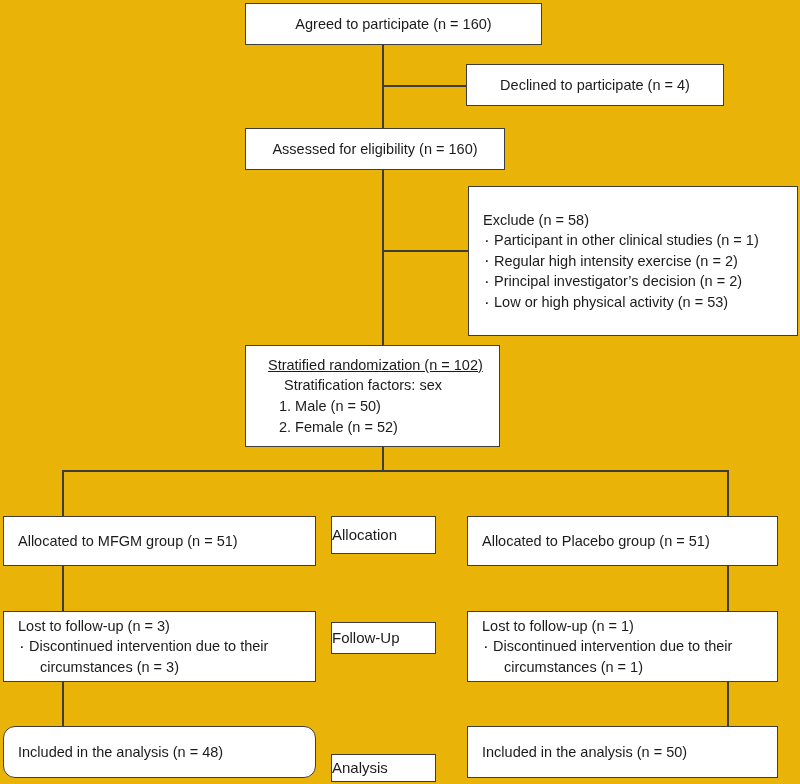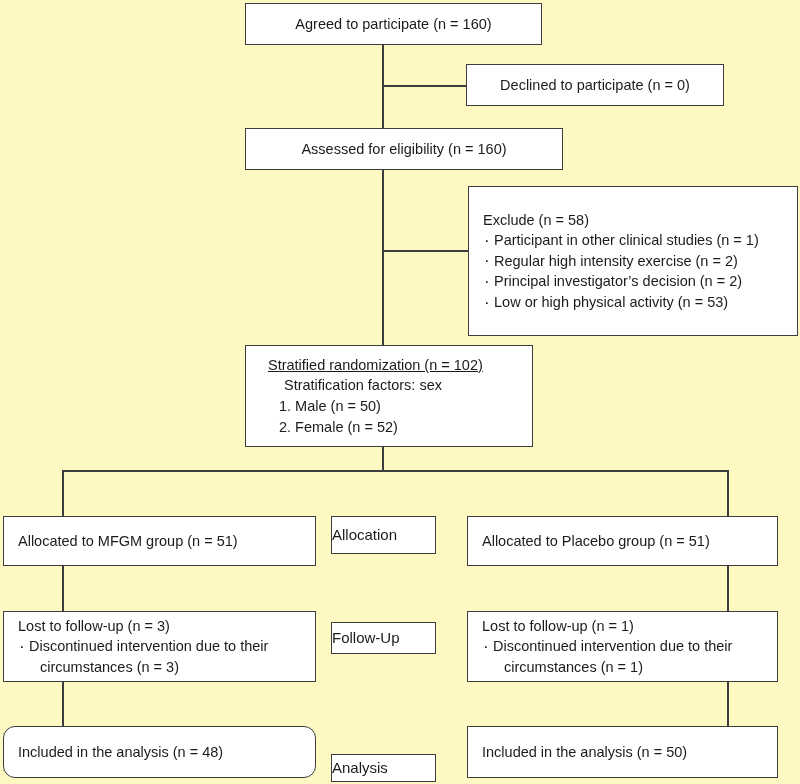--- a/index.html
+++ b/index.html
@@ -5,21 +5,21 @@
 <style>
   html, body {
     margin: 0;
     padding: 0;
     background: #ffffff;
   }
   #diagram {
     position: relative;
     width: 800px;
     height: 784px;
-    background: #fef9c3;
+    background: #eab308;
     font-family: "Liberation Sans", sans-serif;
     color: #1b1b1b;
     overflow: hidden;
   }
   .box {
     position: absolute;
     box-sizing: border-box;
     border: 1.6px solid #3d3d3d;
     background: #ffffff;
     font-size: 14.5px;
@@ -102,36 +102,36 @@
 
   <div class="line vline" style="left:727px; top:566px; height:45px;"></div>
 
   <div class="line vline" style="left:727px; top:682px; height:44px;"></div>
 
   <div class="box center-text" style="left:245px; top:3px; width:297px; height:42px;">
     <span>Agreed to participate (n = 160)</span>
   </div>
 
   <div class="box center-text" style="left:466px; top:64px; width:258px; height:42px;">
-    <span>Declined to participate (n = 0)</span>
+    <span>Declined to participate (n = 4)</span>
   </div>
 
-  <div class="box center-text" style="left:245px; top:128px; width:318px; height:42px;">
+  <div class="box center-text" style="left:245px; top:128px; width:260px; height:42px;">
     <span>Assessed for eligibility (n = 160)</span>
   </div>
 
   <div class="box left-text" style="left:468px; top:186px; width:330px; height:150px;">
     <span class="plain-line">Exclude (n = 58)</span>
     <span class="bullet-line">Participant in other clinical studies (n = 1)</span>
     <span class="bullet-line">Regular high intensity exercise (n = 2)</span>
     <span class="bullet-line">Principal investigator’s decision  (n = 2)</span>
     <span class="bullet-line">Low or high physical activity (n = 53)</span>
   </div>
 
-  <div class="box left-text" style="left:245px; top:345px; width:288px; height:102px; padding-left:22px;">
+  <div class="box left-text" style="left:245px; top:345px; width:255px; height:102px; padding-left:22px;">
     <span class="plain-line ul">Stratified randomization (n = 102)</span>
     <span class="sub-head">Stratification factors: sex</span>
     <span class="numbered">1. Male (n = 50)</span>
     <span class="numbered">2. Female (n = 52)</span>
   </div>
 
   <div class="box left-text" style="left:3px; top:516px; width:313px; height:50px;">
     <span class="plain-line">Allocated to MFGM group (n = 51)</span>
   </div>
 

